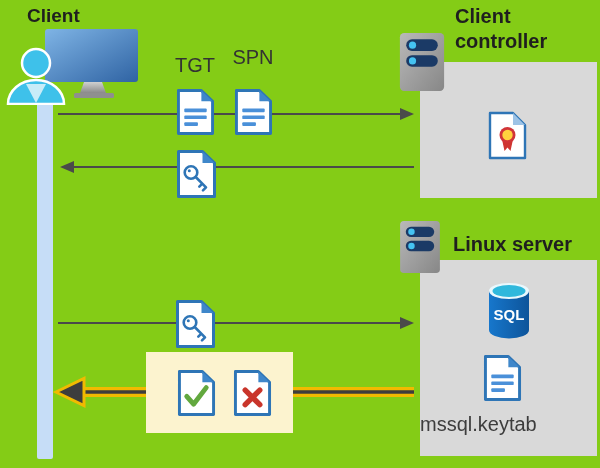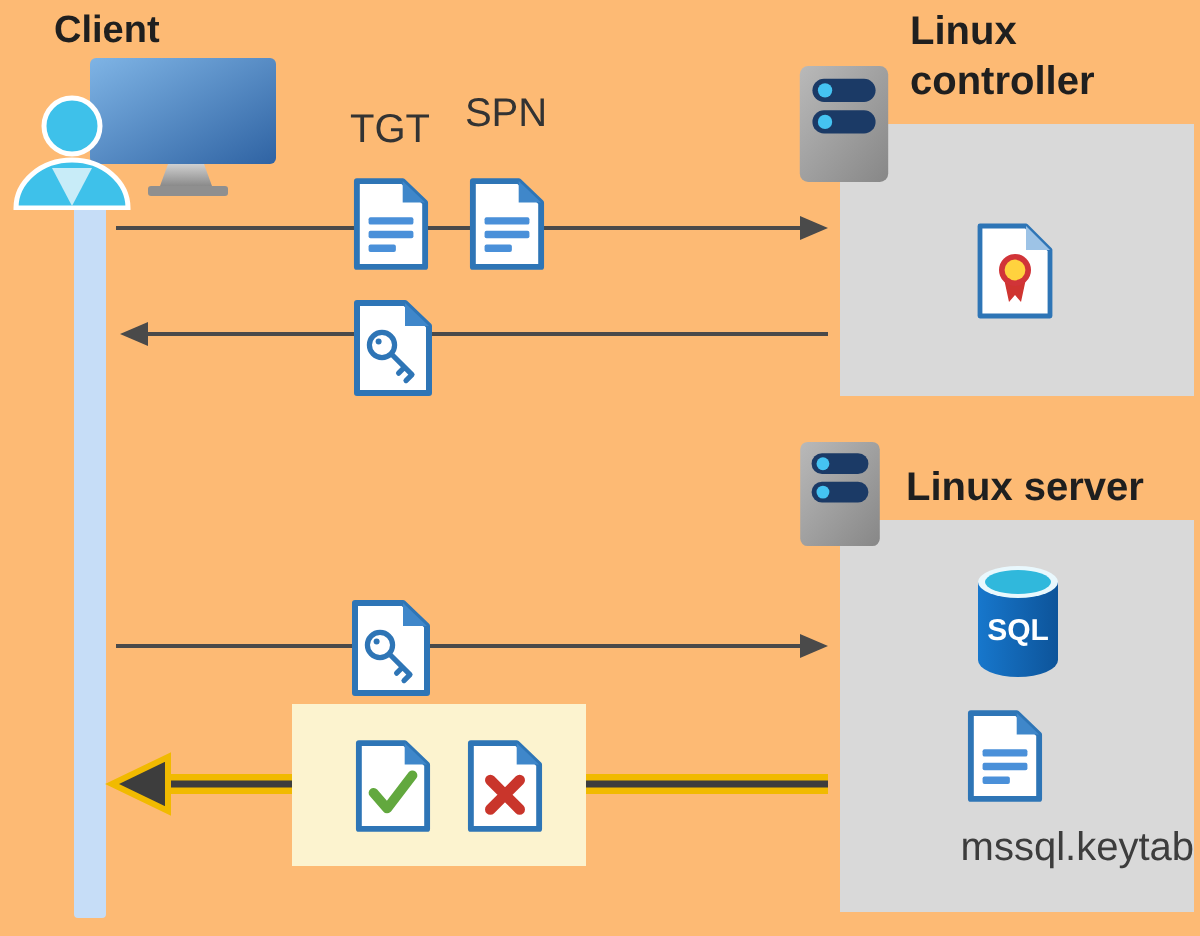--- a/index.html
+++ b/index.html
@@ -1,23 +1,23 @@
 <!DOCTYPE html>
 <html style="--heading-text: #1f1f1f; --body-text: #3d3d3d; --box-gray: #d9d9d9; --highlight-yellow: #fcf3cf; --timeline-blue: #c6ddf7; --arrow-gray: #4a4a4a; --accent-yellow: #f1ba00; --doc-blue: #2e75b6; --doc-line-blue: #4a90d9; --check-green: #62a83e; --cross-red: #c9352b;"><head>
 <meta charset="utf-8">
 <style>
   html,body{margin:0;padding:0;background:#fff;}
   #stage{
-    position:relative;width:600px;height:468px;background:#fdba74;overflow:hidden;
+    position:relative;width:600px;height:468px;background:#84cc16;overflow:hidden;
     font-family:"Liberation Sans",sans-serif;color:var(--heading-text,#1f1f1f);
   }
   .abs{position:absolute;}
   .heading{font-weight:bold;font-size:20px;line-height:25px;color:var(--heading-text,#1f1f1f);}
   .small-label{font-size:20px;color:#333;text-align:center;}
-  .plain-label{font-size:20px;color:var(--body-text,#3a3a3a);text-align:right;}
+  .plain-label{font-size:20px;color:var(--body-text,#3a3a3a);text-align:left;}
   .gray-box{background:var(--box-gray,#d9d9d9);z-index:1;}
   .yellow-box{background:var(--highlight-yellow,#fcf3cf);z-index:3;}
   .timeline{background:var(--timeline-blue,#c6ddf7);z-index:1;border-radius:2px;}
   .icon{z-index:4;}
   .txt{z-index:4;}
   #arrow-layer{position:absolute;left:0;top:0;z-index:2;pointer-events:none;}
   .arrow-line{stroke:var(--arrow-gray,#4a4a4a);stroke-width:2;}
   .arrow-head{fill:var(--arrow-gray,#4a4a4a);}
   .y-outer{stroke:var(--accent-yellow,#f1ba00);stroke-width:10;}
   .y-inner{stroke:#3d3d3d;stroke-width:3.4;}
@@ -84,21 +84,21 @@
     <polygon points="22,57 42,57 32,76" fill="#c8ecf8"></polygon>
   </svg>
 
   <svg class="abs icon" style="left:398px;top:32px;" width="48" height="60" viewBox="0 0 44 57">
     <rect x="1" y="1" width="42" height="55" rx="4" fill="url(#srvGrad)"></rect>
     <rect x="7" y="7" width="30" height="11" rx="5.5" fill="#1b3a66"></rect>
     <circle cx="13" cy="12.5" r="3.4" fill="#45c3f2"></circle>
     <rect x="7" y="22" width="30" height="11" rx="5.5" fill="#1b3a66"></rect>
     <circle cx="13" cy="27.5" r="3.4" fill="#45c3f2"></circle>
   </svg>
-  <div class="abs txt heading" style="left:455px;top:4px;width:140px;">Linux controller</div>
+  <div class="abs txt heading" style="left:455px;top:4px;width:140px;">Client controller</div>
   <svg class="abs icon" style="left:488px;top:111px;" width="39" height="49" viewBox="0 0 39 49">
     <path class="doc-body" style="stroke-width:2.4" d="M2 2 H25 L37 14 V47 H2 Z"></path>
     <path d="M25 2 L37 14 H25 Z" fill="#9dc3e6"></path>
     <path d="M13.5 26 L16.5 40 L19.5 36.5 L22.5 40 L25.5 26 Z" fill="#cf3430"></path>
     <circle cx="19.5" cy="24" r="8" fill="#d13438"></circle>
     <circle cx="19.5" cy="24" r="5.2" fill="#ffd23e"></circle>
   </svg>
 
   <div class="abs txt small-label" style="left:172px;top:54px;width:46px;">TGT</div>
   <div class="abs txt small-label" style="left:230px;top:46px;width:46px;">SPN</div>

